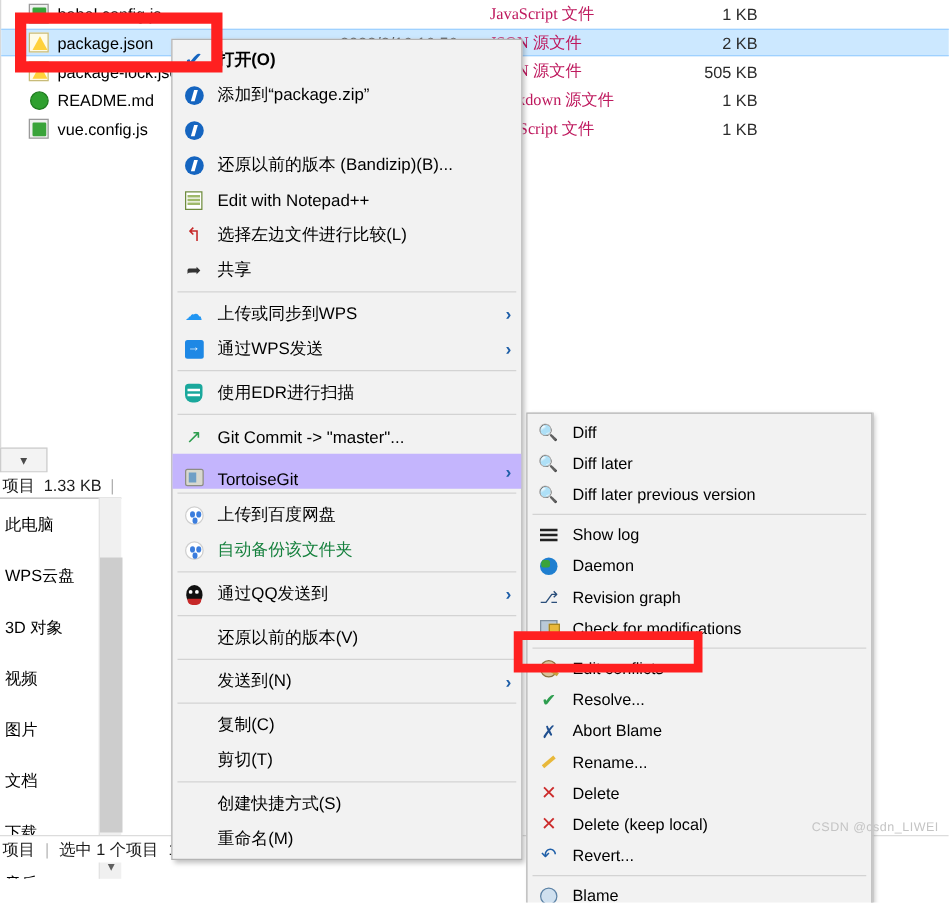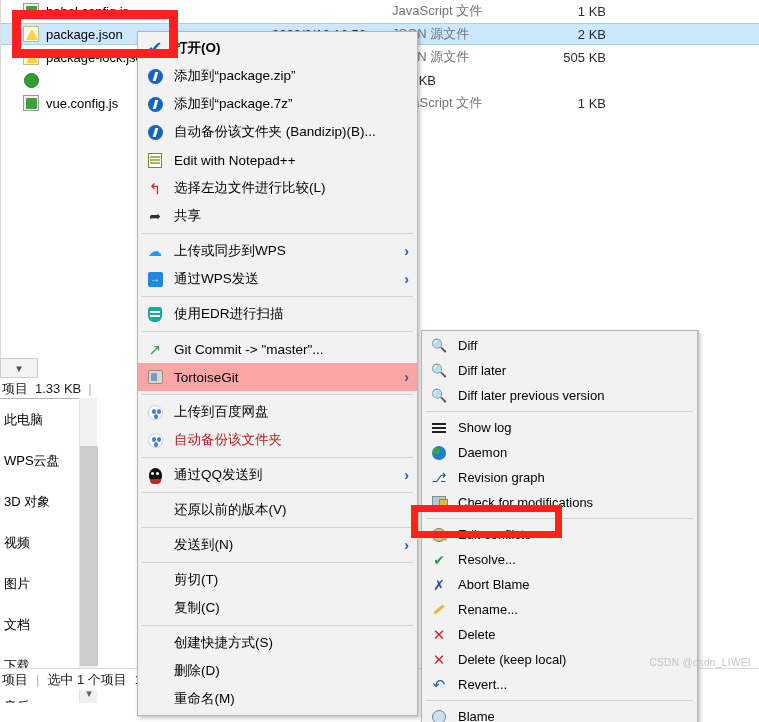--- a/index.html
+++ b/index.html
@@ -36,21 +36,21 @@
     background: #cce8ff;
     border-top: 1px solid #9fd1ff;
     border-bottom: 1px solid #9fd1ff;
   }
   .file-icon {
     width: 16px; height: 16px; margin-left: 22px; margin-right: 7px;
     flex: 0 0 16px; position: relative;
   }
   .file-name { flex: 0 0 auto; width: 170px; white-space: nowrap; }
   .file-date { flex: 0 0 auto; width: 150px; text-align: right; color: #2b2b2b; }
-  .file-type { flex: 0 0 auto; width: 160px; padding-left: 26px; color: #737373; }
+  .file-type { flex: 0 0 auto; width: 160px; padding-left: 26px; color: #be185d; font-family: Liberation Serif, serif; }
   .file-size { flex: 0 0 auto; width: 80px; text-align: right; color: #2b2b2b; }
 
   
   .ic-js { background: #f0f0f0; border: 1px solid #9a9a9a; }
   .ic-js::after {
     content: ""; position: absolute; left: 2px; top: 2px; width: 11px; height: 11px;
     background: #3aa33a; border-radius: 1px;
   }
   .ic-json { background: #fffbe6; border: 1px solid #c8bb7a; }
   .ic-warn {
@@ -129,22 +129,22 @@
     color: #000000;
   }
   #ctx-main { left: 137px; top: 31px; width: 281px; }
   .mi {
     position: relative;
     height: 28px;
     display: flex; align-items: center;
     padding-left: 8px; padding-right: 22px;
     white-space: nowrap;
   }
-  .mi.hl { background: #fca5a5; }
-  .mi.disabled { color: #b91c1c; }
+  .mi.hl { background: #c4b5fd; align-items: flex-end; }
+  .mi.disabled { color: #15803d; }
   .mi.bold { font-weight: bold; }
   .mi-ico {
     width: 18px; height: 18px; flex: 0 0 18px; margin-right: 10px;
     position: relative; display: flex; align-items: center; justify-content: center;
     font-size: 13px; line-height: 1;
   }
   .mi-lbl { flex: 1 1 auto; overflow: hidden; }
   .mi-arrow {
     position: absolute; right: 8px; top: 50%; transform: translateY(-50%);
     color: #1f5fa8; font-size: 14px; font-weight: bold;
@@ -324,20 +324,21 @@
           </span>
           <span class="file-name">package-lock.json</span>
           <span class="file-date">2023/2/1 14:10</span>
           <span class="file-type">JSON 源文件</span>
           <span class="file-size">505 KB</span>
         </div>
         <div class="file-row" style="top: 69px;">
           <span class="file-icon ic-md">
             <span class="ic-check"></span>
           </span>
+          <span class="file-name">README.md</span>
           <span class="file-date"></span>
           <span class="file-type">Markdown 源文件</span>
           <span class="file-size">1 KB</span>
         </div>
         <div class="file-row" style="top: 92px;">
           <span class="file-icon ic-js"></span>
           <span class="file-name">vue.config.js</span>
           <span class="file-date"></span>
           <span class="file-type">JavaScript 文件</span>
           <span class="file-size">1 KB</span>
@@ -401,27 +402,26 @@
       <div class="mi">
         <span class="mi-ico">
           <span class="glyph-blue-circle"></span>
         </span>
         <span class="mi-lbl">添加到“package.zip”</span>
       </div>
       <div class="mi">
         <span class="mi-ico">
           <span class="glyph-blue-circle"></span>
         </span>
-        <span class="mi-lbl">添加到“package.7z”</span>
       </div>
       <div class="mi">
         <span class="mi-ico">
           <span class="glyph-blue-circle"></span>
         </span>
-        <span class="mi-lbl">自动备份该文件夹 (Bandizip)(B)...</span>
+        <span class="mi-lbl">还原以前的版本 (Bandizip)(B)...</span>
       </div>
       <div class="mi">
         <span class="mi-ico">
           <span class="glyph-npp"></span>
         </span>
         <span class="mi-lbl">Edit with Notepad++</span>
       </div>
       <div class="mi">
         <span class="mi-ico">
           <span class="glyph-red-arrow">↰</span>
@@ -498,37 +498,33 @@
       </div>
       <div class="sep"></div>
       <div class="mi">
         <span class="mi-ico"></span>
         <span class="mi-lbl">发送到(N)</span>
         <span class="mi-arrow">›</span>
       </div>
       <div class="sep"></div>
       <div class="mi">
         <span class="mi-ico"></span>
+        <span class="mi-lbl">复制(C)</span>
+      </div>
+      <div class="mi">
+        <span class="mi-ico"></span>
         <span class="mi-lbl">剪切(T)</span>
-      </div>
-      <div class="mi">
-        <span class="mi-ico"></span>
-        <span class="mi-lbl">复制(C)</span>
       </div>
       <div class="sep"></div>
       <div class="mi">
         <span class="mi-ico"></span>
         <span class="mi-lbl">创建快捷方式(S)</span>
       </div>
       <div class="mi">
         <span class="mi-ico"></span>
-        <span class="mi-lbl">删除(D)</span>
-      </div>
-      <div class="mi">
-        <span class="mi-ico"></span>
         <span class="mi-lbl">重命名(M)</span>
       </div>
     </div>
 
   <div class="ctx-menu" id="ctx-sub">
       <div class="mi">
         <span class="mi-ico">
           <span class="g-mag">🔍</span>
         </span>
         <span class="mi-lbl">Diff</span>

